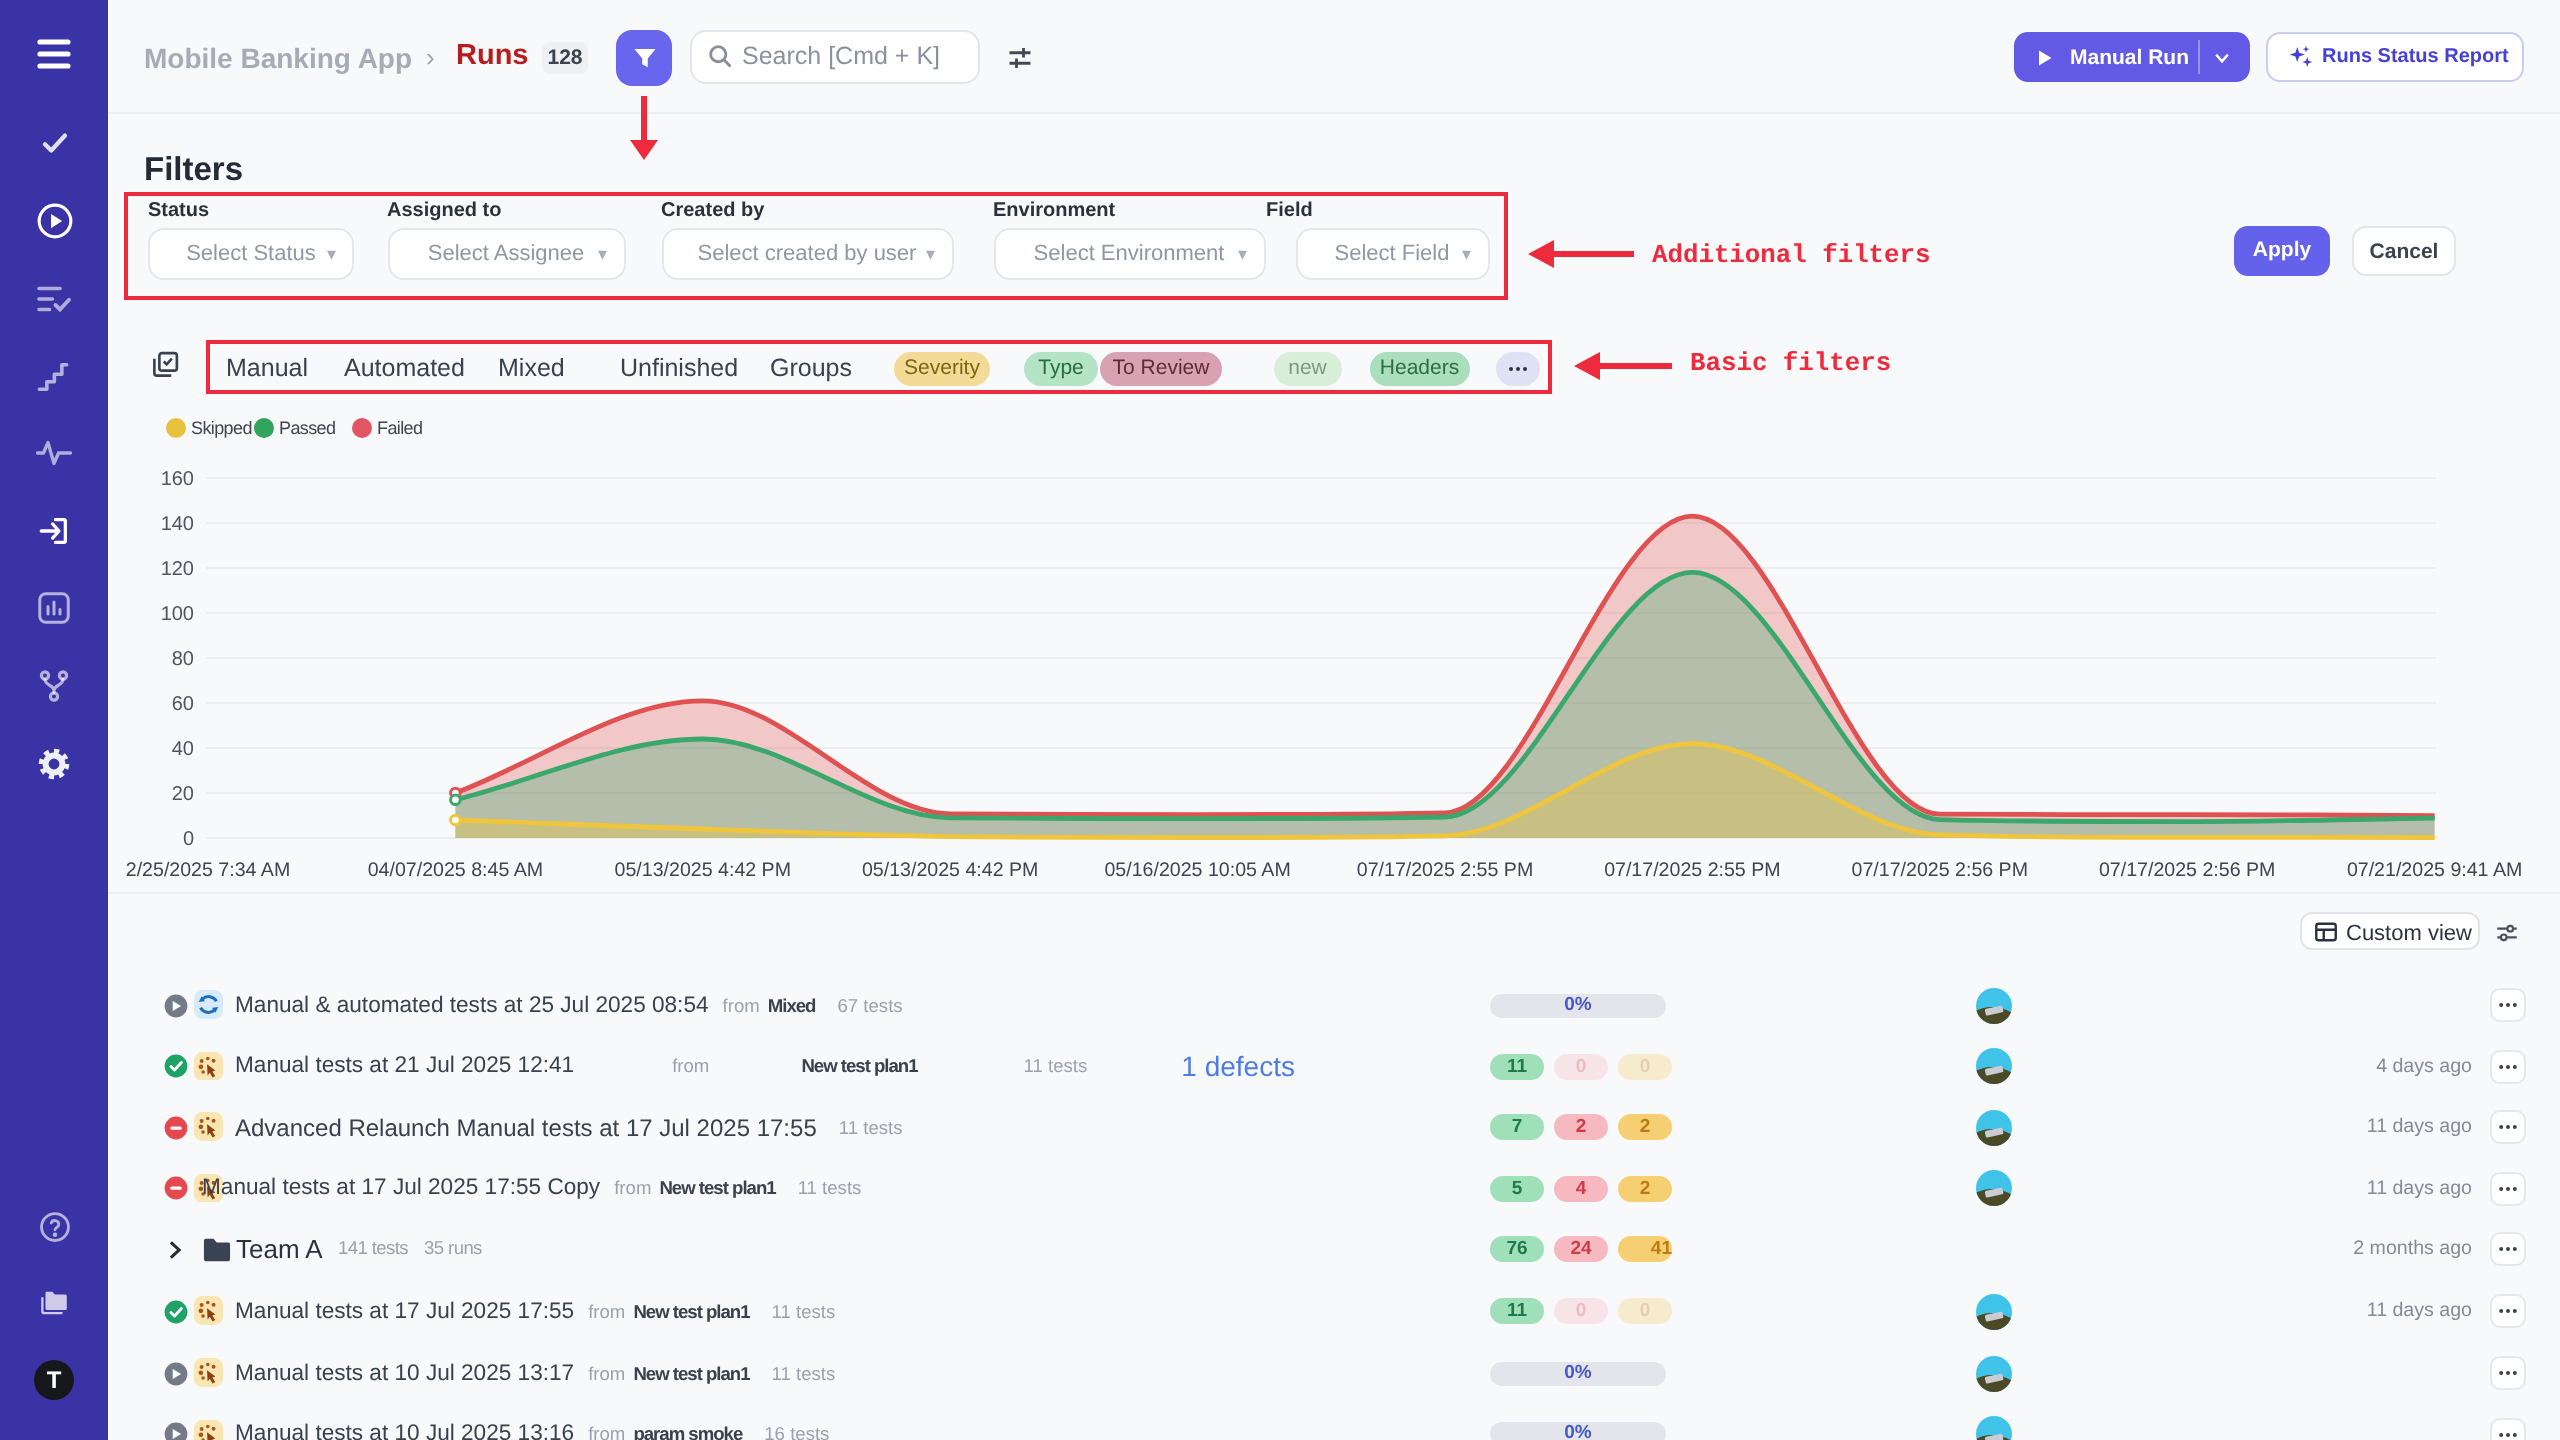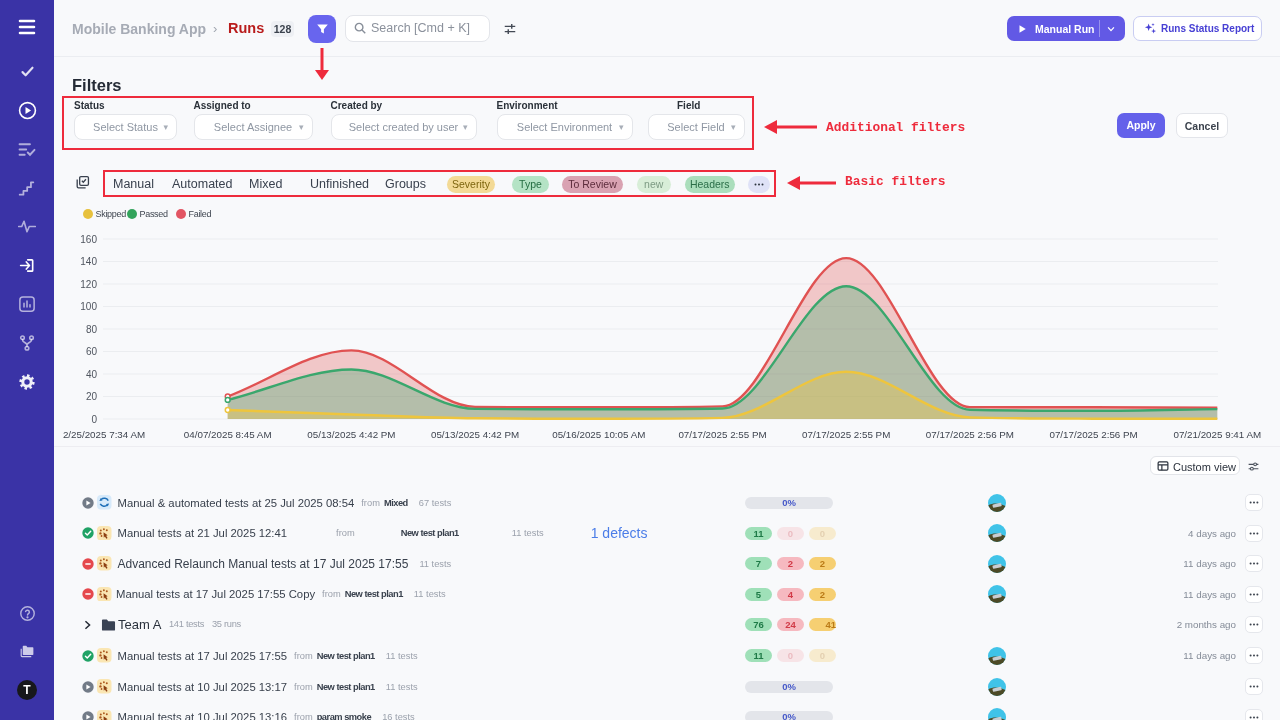--- a/index.html
+++ b/index.html
@@ -102,21 +102,21 @@
 
 <div id="filtergroups">
   <div class="abs lbl" style="left:74px;">Status</div>
   <div class="abs flt" style="left:74px;width:103px;">Select Status</div>
   <div class="abs lbl" style="left:193.5px;">Assigned to</div>
   <div class="abs flt" style="left:193.5px;width:119px;">Select Assignee</div>
   <div class="abs lbl" style="left:330.5px;">Created by</div>
   <div class="abs flt" style="left:330.5px;width:146px;">Select created by user</div>
   <div class="abs lbl" style="left:496.5px;">Environment</div>
   <div class="abs flt" style="left:496.5px;width:136px;">Select Environment</div>
-  <div class="abs lbl" style="left:677px;">Field</div>
+  <div class="abs lbl" style="left:633px;">Field</div>
   <div class="abs flt" style="left:647.5px;width:97px;">Select Field</div>
 </div>
 <style>
 .lbl { top:100px; font-size:10px; font-weight:600; color:#2a3139; }
 .flt { top:114px; height:26px; background:#fff; border:1px solid #e4e6ea; border-radius:8px;
   font-size:11px; color:#8f97a3; text-align:center; line-height:24px; }
 .flt::after { content:"▾"; position:absolute; right:8px; top:0; color:#a8aeb8; font-size:9px; }
 </style>
 
 <div class="abs" style="left:1117px;top:113px;width:48px;height:25px;background:#6461ea;border-radius:7px;text-align:center;line-height:25px;font-size:10.5px;font-weight:bold;color:#fff;">Apply</div>
@@ -146,21 +146,21 @@
       <path d="M3.5 7v11.5a2 2 0 0 0 2 2H17"></path>
   </svg>
   <div class="abs" style="left:103px;top:170px;width:673px;height:27px;border:2px solid #ee2b3c;"></div>
   <div class="abs tab" style="left:113px;">Manual</div>
   <div class="abs tab" style="left:172px;">Automated</div>
   <div class="abs tab" style="left:249px;">Mixed</div>
   <div class="abs tab" style="left:310px;">Unfinished</div>
   <div class="abs tab" style="left:385px;">Groups</div>
   <div class="abs pill" style="left:447px;width:48px;background:#f3da96;color:#7d650f;">Severity</div>
   <div class="abs pill" style="left:512px;width:37px;background:#b4e3c5;color:#256e42;">Type</div>
-  <div class="abs pill" style="left:562px;width:61px;background:#d9a2b2;color:#5d2c3c;">To Review</div>
+  <div class="abs pill" style="left:550px;width:61px;background:#d9a2b2;color:#5d2c3c;">To Review</div>
   <div class="abs pill" style="left:636.5px;width:34.5px;background:#d8eed8;color:#7c9a83;">new</div>
   <div class="abs pill" style="left:684.5px;width:50.5px;background:#abdebc;color:#2b6e48;">Headers</div>
   <div class="abs pill" style="left:748px;width:22px;background:#dfe2f7;"></div>
   <svg class="abs" style="left:748px;top:176px;" width="22" height="17" viewBox="0 0 22 17">
       <g fill="#2d3440">
         <circle cx="7.5" cy="8.5" r="1"></circle>
         <circle cx="11" cy="8.5" r="1"></circle>
         <circle cx="14.5" cy="8.5" r="1"></circle>
       </g>
     </svg>
@@ -371,21 +371,21 @@
     <rect width="16" height="16" rx="4.5" fill="#fae6b3"></rect>
     <g fill="#a9561c">
       <circle cx="4.2" cy="5" r="1.1"></circle>
       <circle cx="7.6" cy="3.6" r="1"></circle>
       <circle cx="10.8" cy="4.8" r="1.1"></circle>
       <circle cx="3.8" cy="8.2" r="1.3"></circle>
       <circle cx="5" cy="11" r="1"></circle>
     </g>
     <path d="M7.2 6.8l4.6 3.4-1.7.5 1.6 2.5-1.4.9-1.6-2.6-1.2 1.4z" fill="#8c3f12"></path>
   </svg>
-<div class="abs" style="left:116px;top:585.0px;height:18px;display:flex;align-items:center;white-space:nowrap;">
+<div class="abs" style="left:101px;top:585.0px;height:18px;display:flex;align-items:center;white-space:nowrap;">
     <span style="font-size:11.3px;color:#39414d;">Manual tests at 17 Jul 2025 17:55 Copy</span>
     <span style="font-size:9.3px;color:#9ba1ac;margin-left:7px;">from</span>
     <span style="font-size:9.3px;font-weight:bold;color:#39414d;letter-spacing:-0.5px;margin-left:4px;">New test plan1</span>
     <span style="font-size:9.3px;color:#9ba1ac;margin-left:11px;">11 tests</span>
   </div>
 <div class="abs" style="left:745px;top:587.5px;width:27px;height:13px;border-radius:7px;background:#9fe0b8;text-align:center;line-height:13px;font-size:9.5px;font-weight:bold;color:#1e7a47;">5</div>
 <div class="abs" style="left:777px;top:587.5px;width:27px;height:13px;border-radius:7px;background:#f6b9c0;text-align:center;line-height:13px;font-size:9.5px;font-weight:bold;color:#d13a47;">4</div>
 <div class="abs" style="left:809px;top:587.5px;width:27px;height:13px;border-radius:7px;background:#f6cf72;text-align:center;line-height:13px;font-size:9.5px;font-weight:bold;color:#bb7b17;">2</div>
 <svg class="abs" style="left:988px;top:585.0px;" width="18" height="18" viewBox="0 0 18 18">
     <defs>

